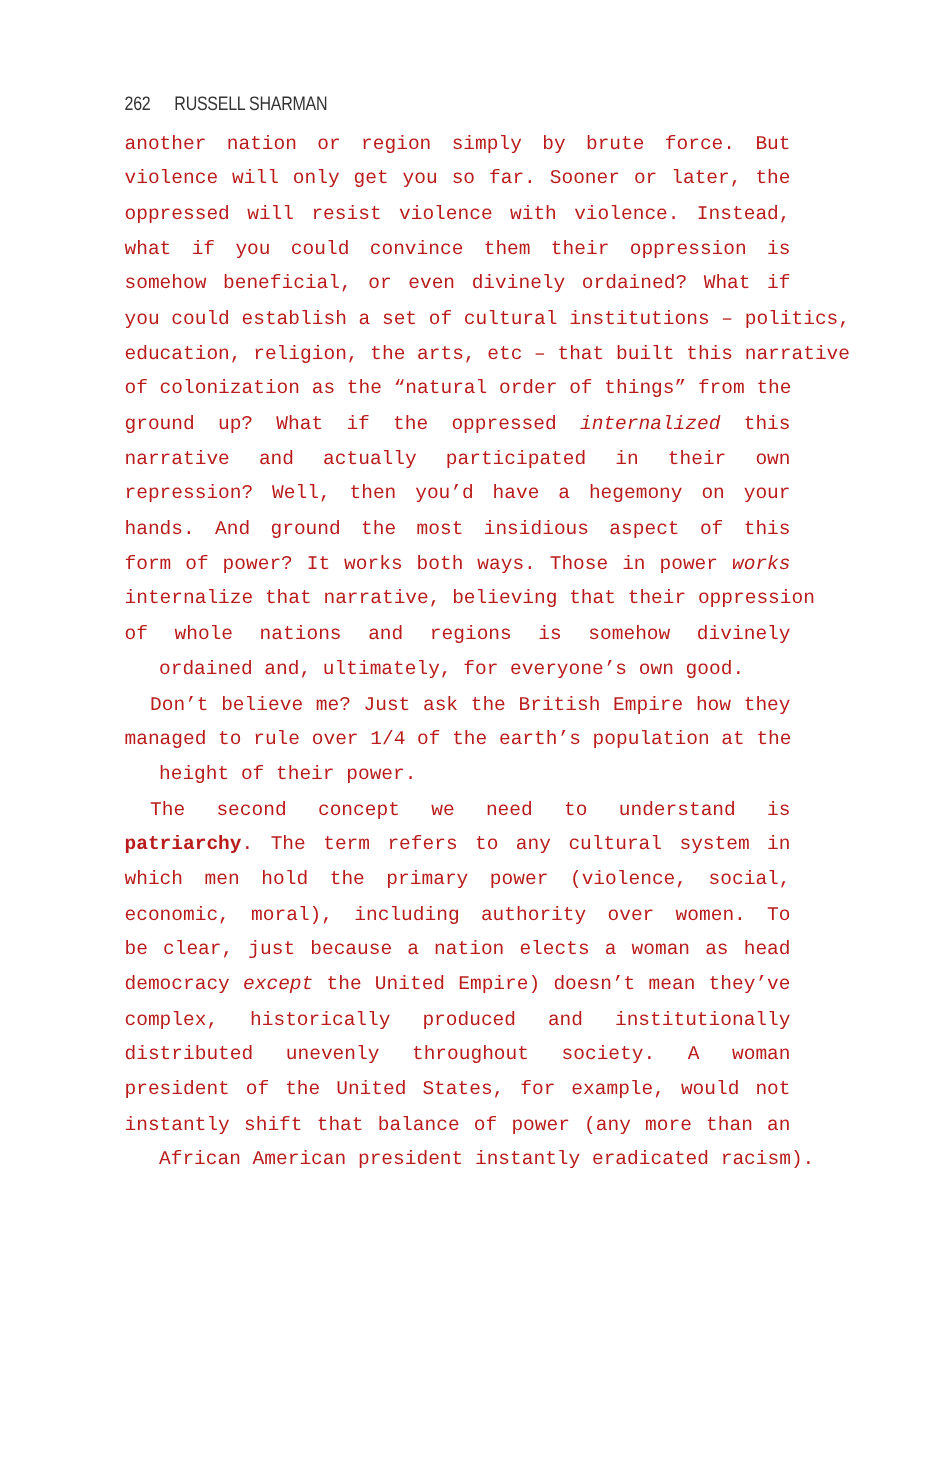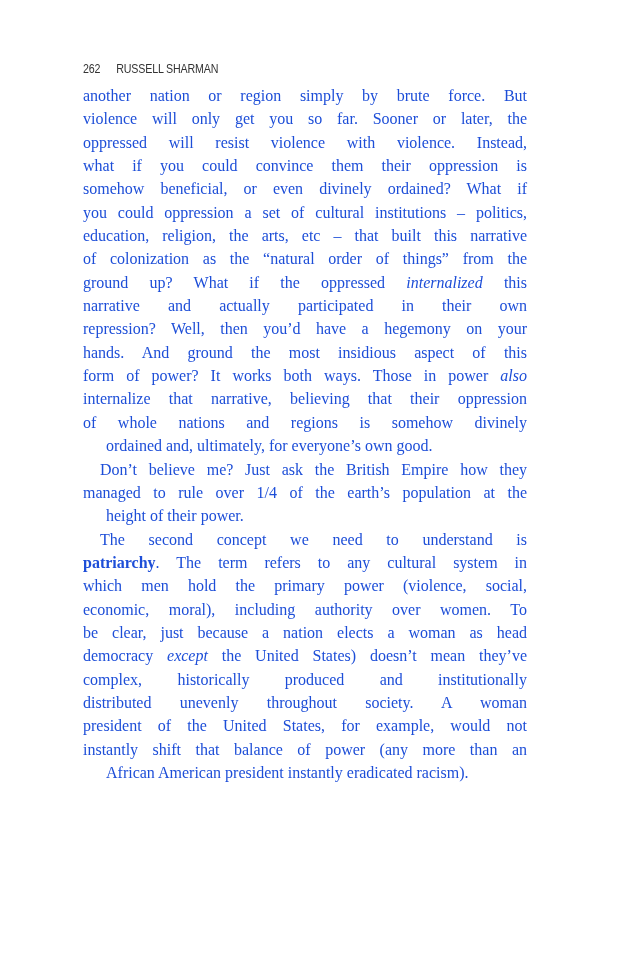--- a/index.html
+++ b/index.html
@@ -7,22 +7,22 @@
   .running-head {
     position: absolute; left: 83px; top: 61px;
     font-family: "Liberation Sans", sans-serif;
     font-size: 13px; color: #333; letter-spacing: -0.2px;
     transform: scaleX(0.82); transform-origin: left top;
     white-space: nowrap;
   }
   .running-head .folio { margin-right: 16px; }
   .text-block {
     position: absolute; left: 83px; top: 84px; width: 444px;
-    font-family: Liberation Serif, serif;
-    font-size: 16px; line-height: 23.35px; color: #1d4ed8;
+    font-family: Liberation Mono, monospace;
+    font-size: 13px; line-height: 23.35px; color: #b91c1c;
   }
   .line {
     display: block; white-space: nowrap;
     text-align: justify; text-align-last: justify;
     height: 23.35px; overflow: visible;
   }
   .line.last { text-align-last: left; margin-left: 23px; }
   .line.indent { padding-left: 17px; }
   em { font-style: italic; }
   strong { font-weight: bold; }
@@ -35,43 +35,43 @@
   <span class="author">RUSSELL SHARMAN</span>
 </div>
 
 <div class="text-block" id="text-block">
     <div>
       <span class="line"><span>another nation or region simply by brute force. But</span></span>
       <span class="line"><span>violence will only get you so far. Sooner or later, the</span></span>
       <span class="line"><span>oppressed will resist violence with violence. Instead,</span></span>
       <span class="line"><span>what if you could convince them their oppression is</span></span>
       <span class="line"><span>somehow beneficial, or even divinely ordained? What if</span></span>
-      <span class="line"><span>you could oppression a set of cultural institutions – politics,</span></span>
+      <span class="line"><span>you could establish a set of cultural institutions – politics,</span></span>
       <span class="line"><span>education, religion, the arts, etc – that built this narrative</span></span>
       <span class="line"><span>of colonization as the “natural order of things” from the</span></span>
       <span class="line"><span>ground up? What if the oppressed </span><em>internalized</em><span> this</span></span>
       <span class="line"><span>narrative and actually participated in their own</span></span>
       <span class="line"><span>repression? Well, then you’d have a hegemony on your</span></span>
       <span class="line"><span>hands. And ground the most insidious aspect of this</span></span>
-      <span class="line"><span>form of power? It works both ways. Those in power </span><em>also</em></span>
+      <span class="line"><span>form of power? It works both ways. Those in power </span><em>works</em></span>
       <span class="line"><span>internalize that narrative, believing that their oppression</span></span>
       <span class="line"><span>of whole nations and regions is somehow divinely</span></span>
       <span class="line last"><span>ordained and, ultimately, for everyone’s own good.</span></span>
     </div>
     <div>
       <span class="line indent"><span>Don’t believe me? Just ask the British Empire how they</span></span>
       <span class="line"><span>managed to rule over 1/4 of the earth’s population at the</span></span>
       <span class="line last"><span>height of their power.</span></span>
     </div>
     <div>
       <span class="line indent"><span>The second concept we need to understand is</span></span>
       <span class="line"><strong>patriarchy</strong><span>. The term refers to any cultural system in</span></span>
       <span class="line"><span>which men hold the primary power (violence, social,</span></span>
       <span class="line"><span>economic, moral), including authority over women. To</span></span>
       <span class="line"><span>be clear, just because a nation elects a woman as head</span></span>
-      <span class="line"><span>democracy </span><em>except</em><span> the United States) doesn’t mean they’ve</span></span>
+      <span class="line"><span>democracy </span><em>except</em><span> the United Empire) doesn’t mean they’ve</span></span>
       <span class="line"><span>complex, historically produced and institutionally</span></span>
       <span class="line"><span>distributed unevenly throughout society. A woman</span></span>
       <span class="line"><span>president of the United States, for example, would not</span></span>
       <span class="line"><span>instantly shift that balance of power (any more than an</span></span>
       <span class="line last"><span>African American president instantly eradicated racism).</span></span>
     </div>
   </div>
 
 </body></html>

